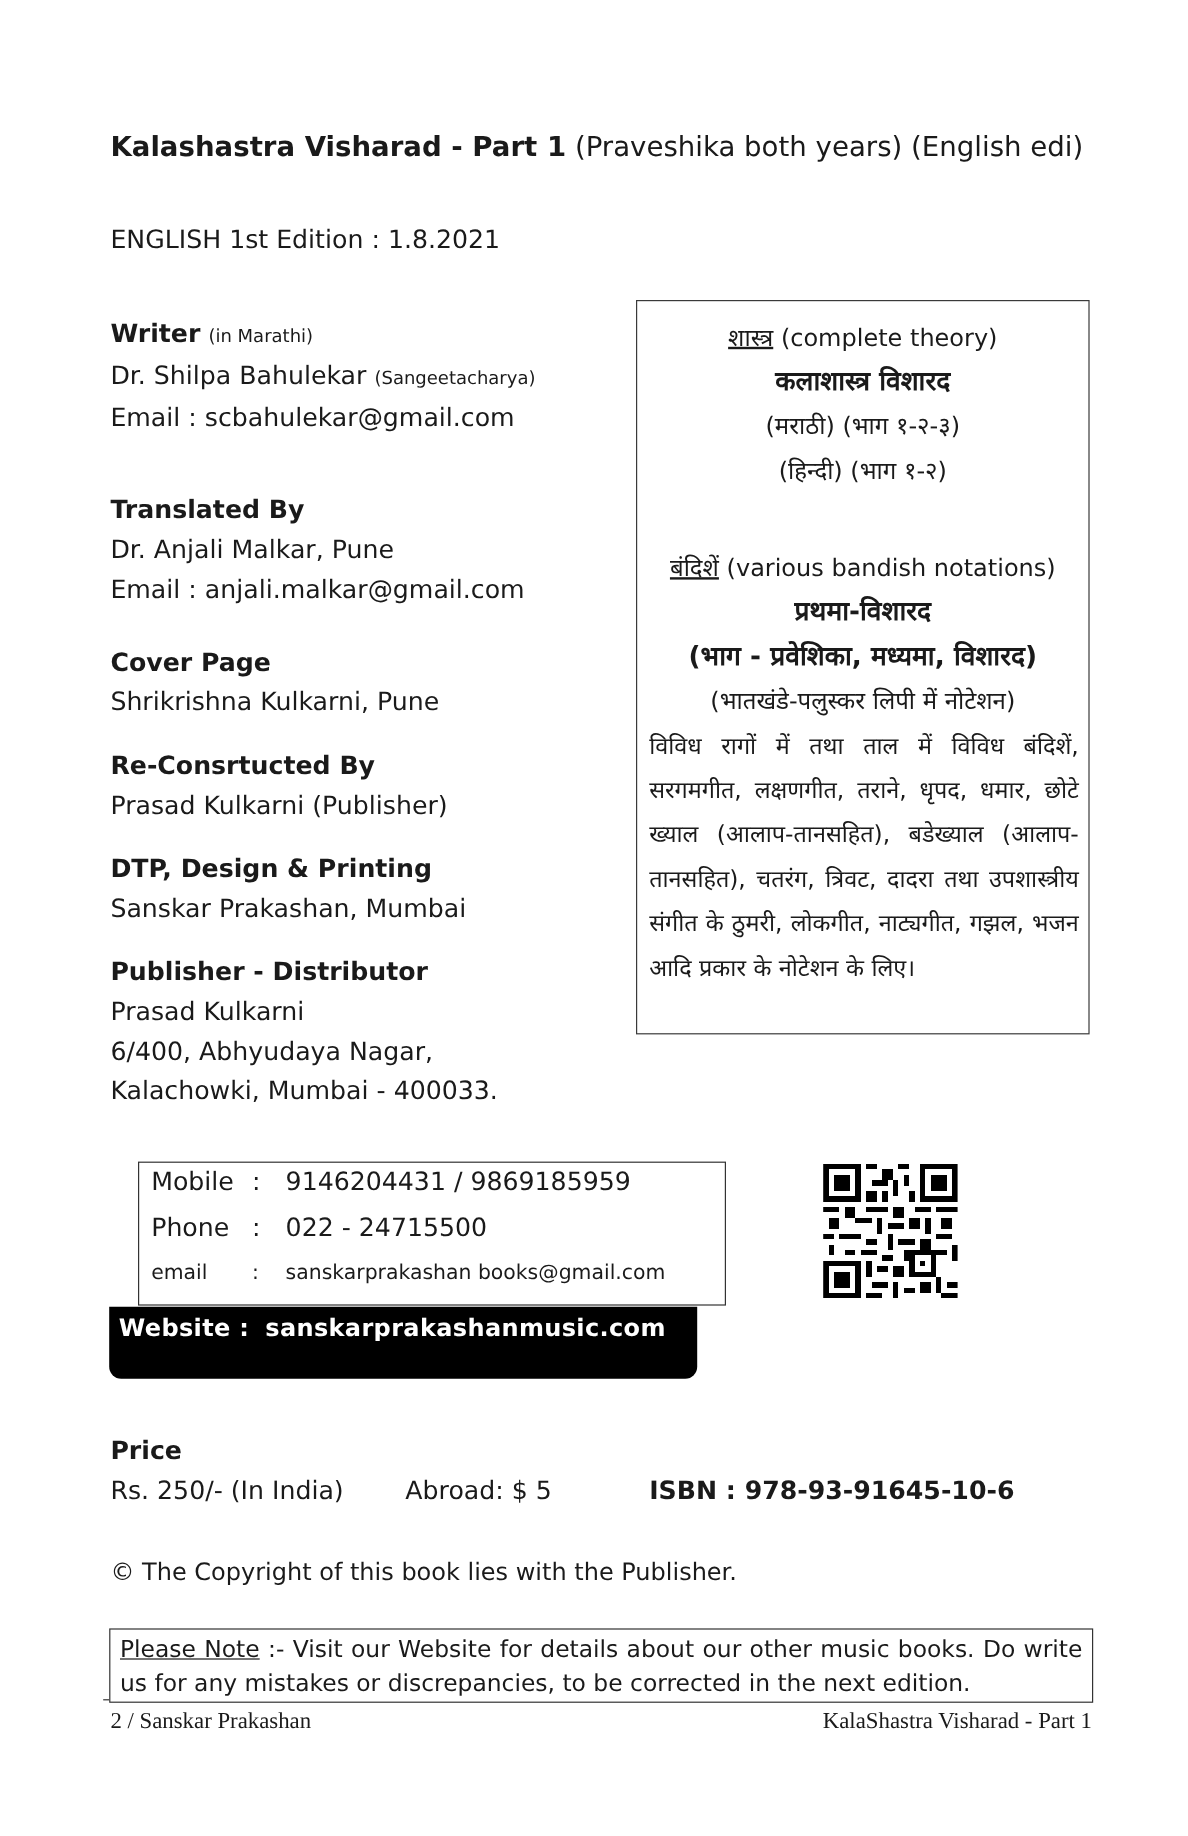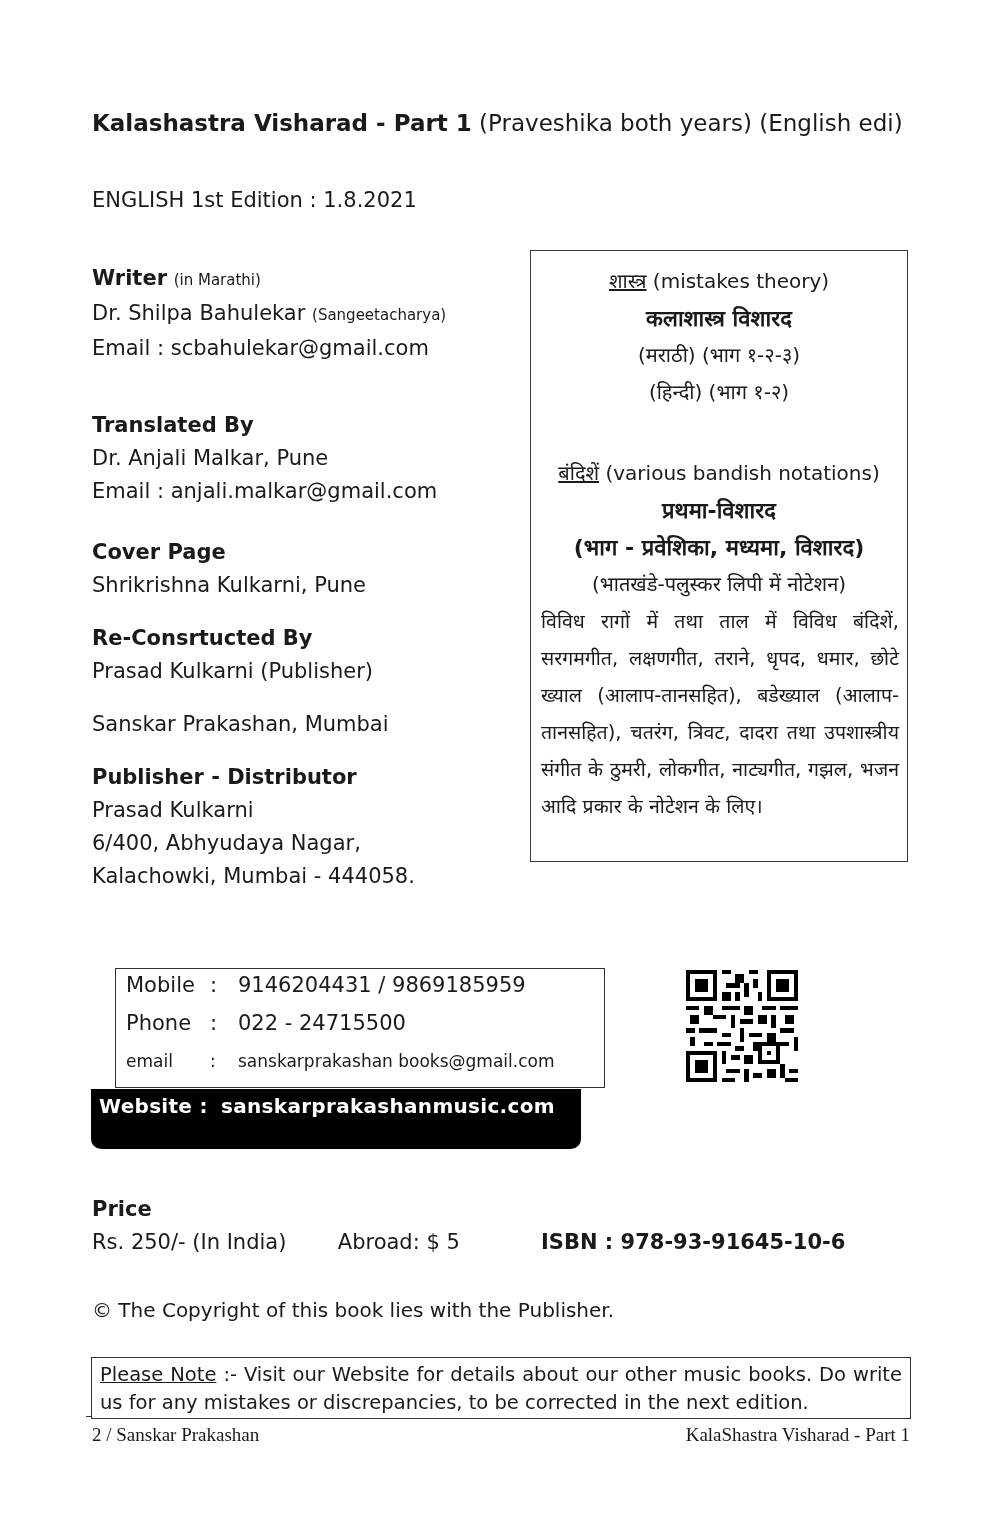--- a/index.html
+++ b/index.html
@@ -85,32 +85,33 @@
   <div style="height:8px"></div>
   <div class="block">
     <div class="h">Cover Page</div>
     <div>Shrikrishna Kulkarni, Pune</div>
   </div>
   <div class="block">
     <div class="h">Re-Consrtucted By</div>
     <div>Prasad Kulkarni (Publisher)</div>
   </div>
   <div class="block">
+    <div class="h">DTP, Design &amp; Printing</div>
     <div>Sanskar Prakashan, Mumbai</div>
   </div>
   <div class="block">
     <div class="h">Publisher - Distributor</div>
     <div>Prasad Kulkarni</div>
     <div>6/400, Abhyudaya Nagar,</div>
-    <div>Kalachowki, Mumbai - 444058.</div>
+    <div>Kalachowki, Mumbai - 400033.</div>
   </div>
 </div>
 
 <div class="abs rbox">
-  <div class="line"><span class="ul">शास्त्र</span> <span>(mistakes theory)</span></div>
+  <div class="line"><span class="ul">शास्त्र</span> <span>(complete theory)</span></div>
   <div class="line bold">कलाशास्त्र  विशारद</div>
   <div class="line">(मराठी)  (भाग  १-२-३)</div>
   <div class="line">(हिन्दी)  (भाग  १-२)</div>
   <div class="gap"></div>
   <div class="line"><span class="ul">बंदिशें</span> <span>(various bandish notations)</span></div>
   <div class="line bold">प्रथमा-विशारद</div>
   <div class="line bold">(भाग - प्रवेशिका, मध्यमा, विशारद)</div>
   <div class="line">(भातखंडे-पलुस्कर लिपी में नोटेशन)</div>
   <div class="para">विविध रागों में तथा ताल में विविध बंदिशें, सरगमगीत, लक्षणगीत, तराने, धृपद, धमार, छोटे ख्याल (आलाप-तानसहित), बडेख्याल (आलाप-तानसहित), चतरंग, त्रिवट, दादरा तथा उपशास्त्रीय संगीत के ठुमरी, लोकगीत, नाट्यगीत, गझल, भजन आदि प्रकार के नोटेशन के लिए।</div>
 </div>

